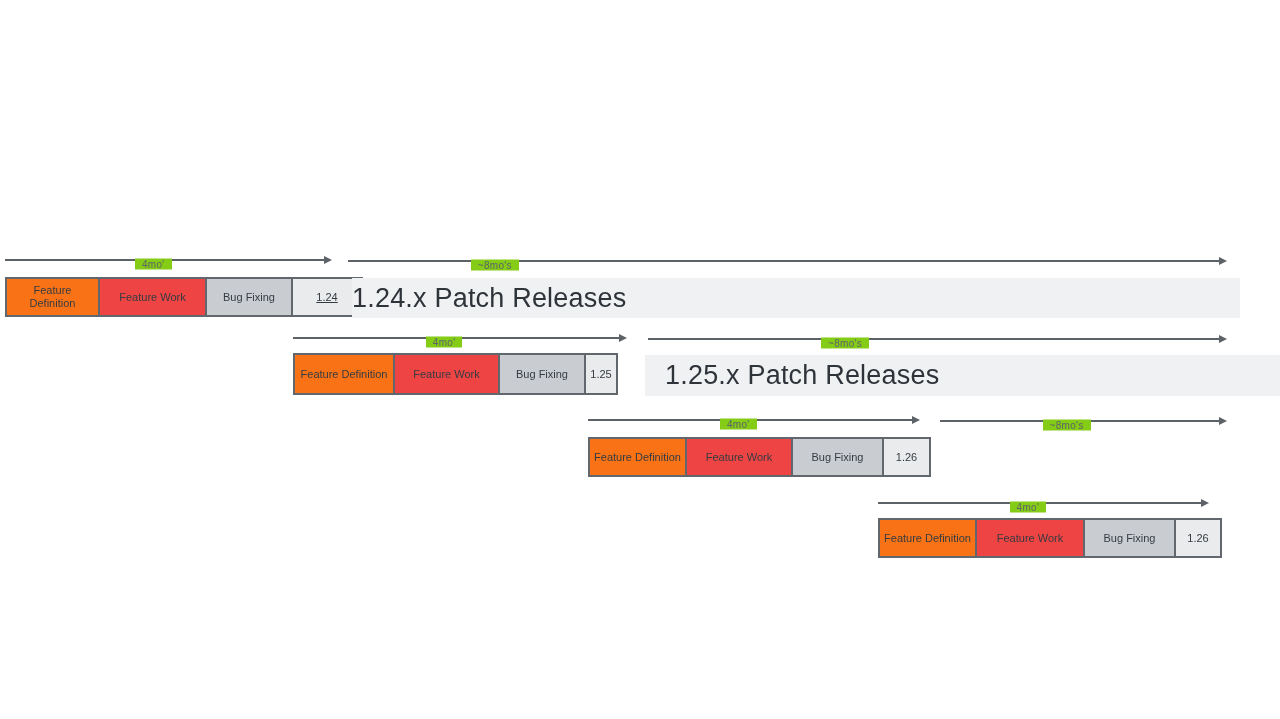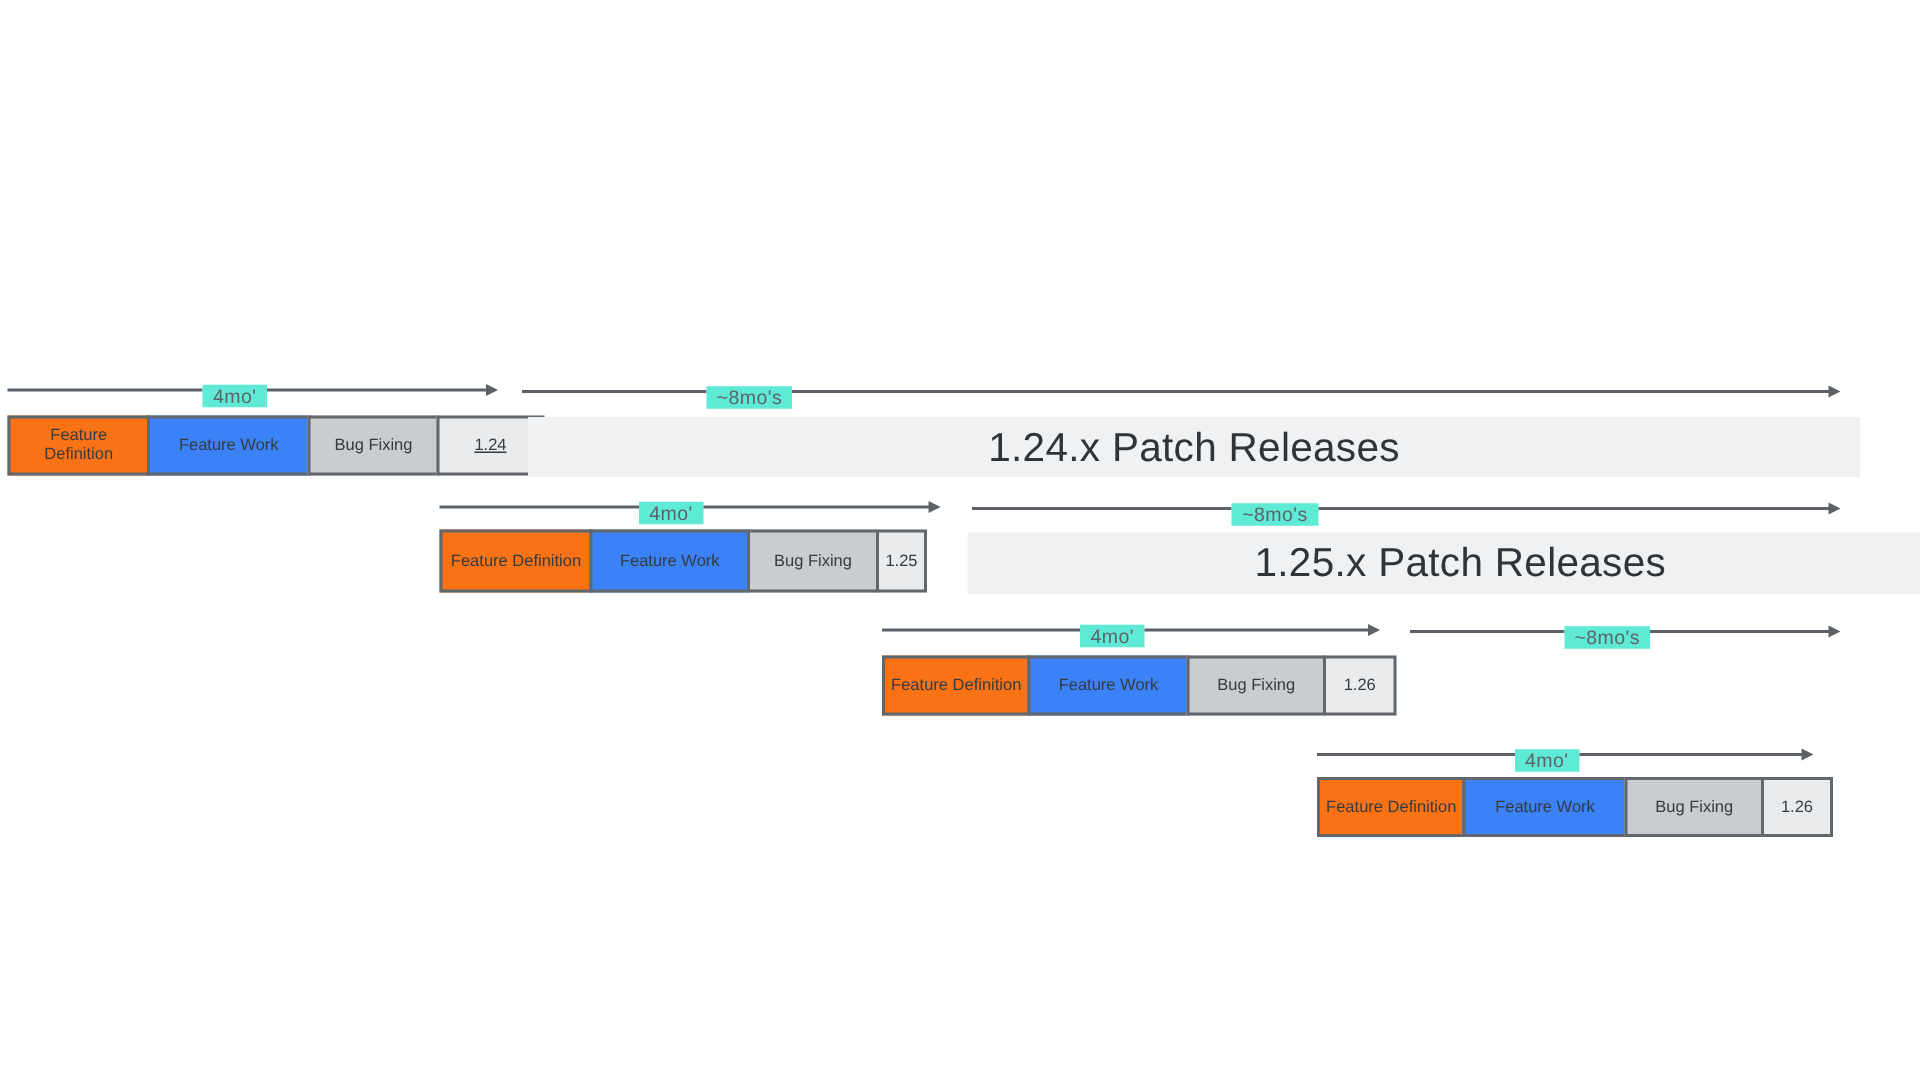--- a/index.html
+++ b/index.html
@@ -13,39 +13,39 @@
   
   .arrow{position:absolute;display:flex;align-items:center;height:18px;}
   .seg{height:0;border-top:2px solid #5d6268;}
   .seg.left{flex:0 0 40%;}
   .seg.right{flex:1;position:relative;}
   .seg.right.head::after{
     content:'';position:absolute;right:-2px;top:-5px;width:0;height:0;
     border-left:8px solid #5d6268;border-top:4px solid transparent;border-bottom:4px solid transparent;
   }
   .arrow-label{
-    font-size:13px;color:#5f646a;padding:0 7px;transform:translateY(3.5px);
-    letter-spacing:.3px;white-space:nowrap;background:#5eead4;
+    font-size:10px;color:#5f646a;padding:0 7px;transform:translateY(3.5px);
+    letter-spacing:.3px;white-space:nowrap;background:#84cc16;
   }
 
   
   .group{position:absolute;display:flex;}
   .phase{
     box-sizing:border-box;border:2px solid #62676d;margin-left:-2px;
     display:flex;align-items:center;justify-content:center;text-align:center;
     font-size:11px;line-height:13px;color:#353b41;padding:0 4px;
   }
   .phase:first-child{margin-left:0;}
   .p-def {background:#f97316;}
-  .p-work{background:#3b82f6;}
+  .p-work{background:#ef4444;}
   .p-bug {background:#c9cdd1;}
   .p-ver {background:#e9ebed;}
 
   
-  .band{position:absolute;background:#f0f1f3;display:flex;align-items:center;justify-content:center;}
+  .band{position:absolute;background:#f0f1f3;display:flex;align-items:center;}
   .band span{font-size:27px;color:#2e343a;letter-spacing:.2px;white-space:nowrap;}
 
   
   .a1-1{left:5px;  top:251px;width:325px;}
   .a1-2{left:348px;top:252px;width:877px;}
   .a1-2 .seg.left{flex:0 0 14%;}
   .g1{left:5px;top:277px;height:40px;}
   .g1 .p-def{width:95px;}  .g1 .p-work{width:109px;} .g1 .p-bug{width:88px;} .g1 .p-ver{width:72px;text-decoration:underline;}
   .b1{left:352px;top:278px;width:888px;height:40px;}
 

